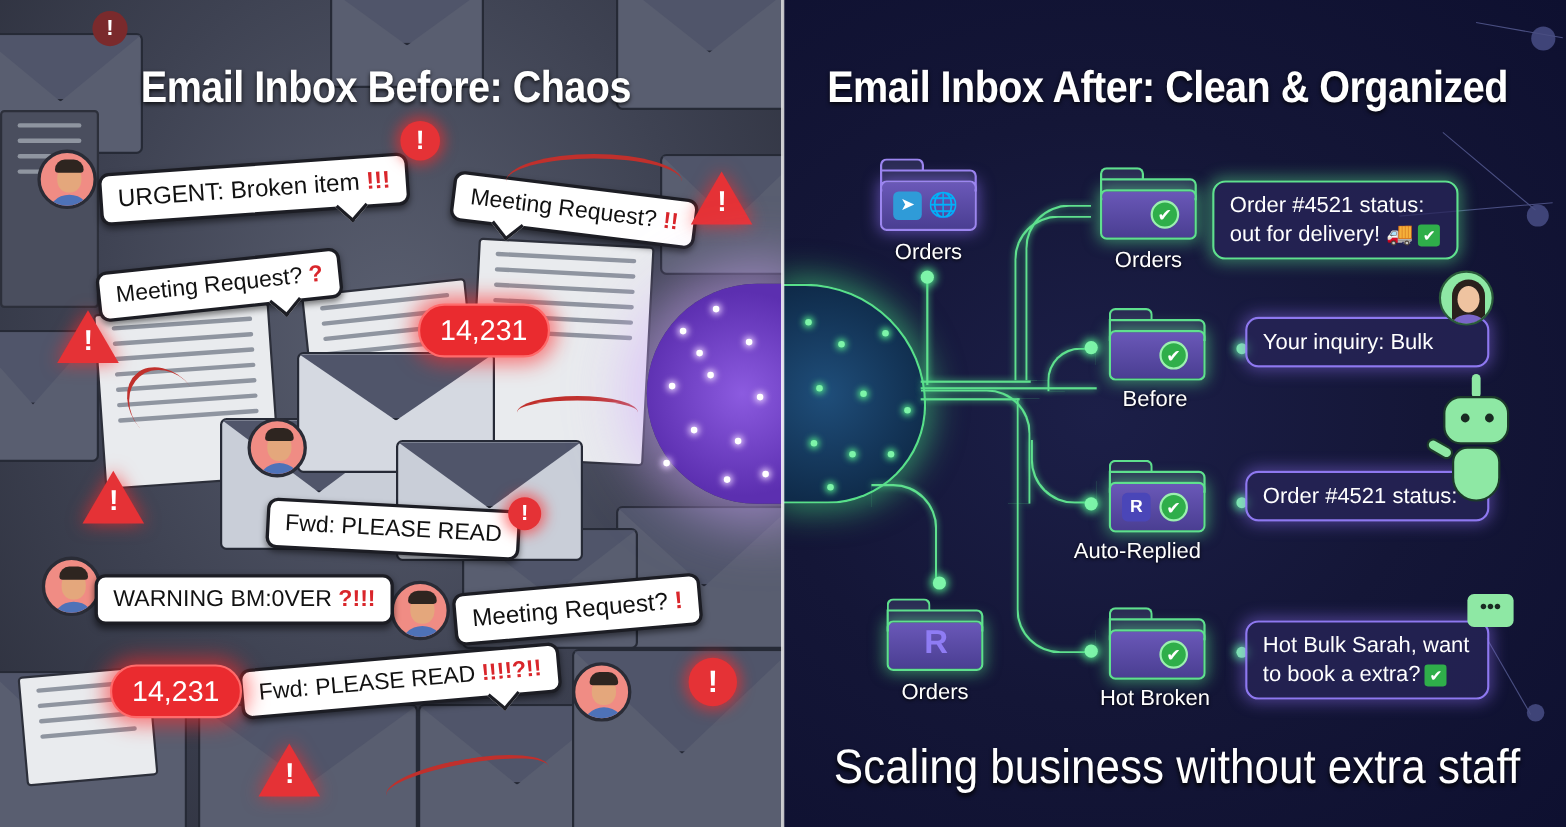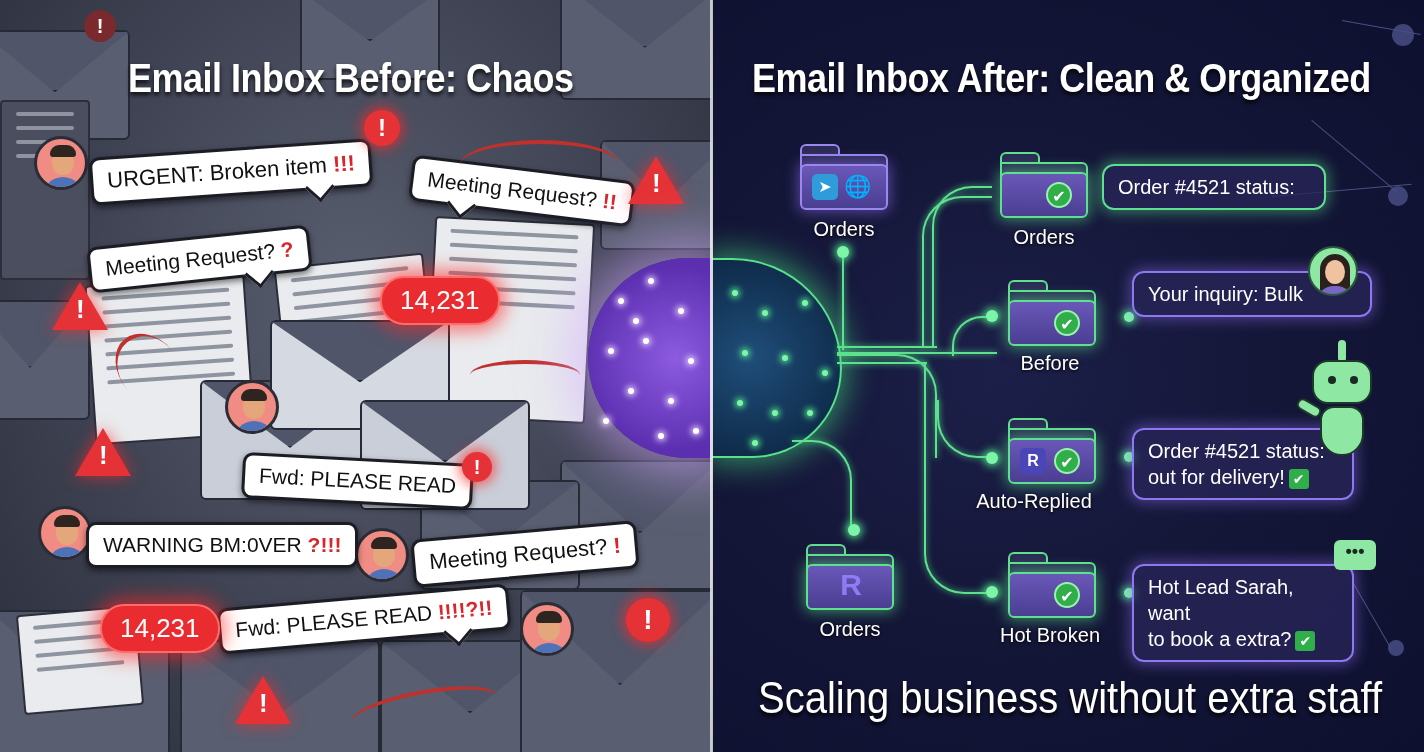--- a/index.html
+++ b/index.html
@@ -286,58 +286,58 @@
 
   <div class="folder" style="left:288px;top:152px">
     <div class="tab"></div>
       <div class="back"></div>
       <div class="front"></div>
     <div class="check" style="left:46px;top:30px">✔</div>
   </div>
   <div class="flabel" style="left:262px;top:226px">Orders</div>
   <div class="msg green" style="left:390px;top:164px;width:224px">
     <div>Order #4521 status:</div>
+    <div><span>out for delivery! 🚚</span><span class="tick">✔</span></div>
   </div>
 
   <div class="folder" style="left:296px;top:280px">
     <div class="tab"></div>
       <div class="back"></div>
       <div class="front"></div>
     <div class="check" style="left:46px;top:30px">✔</div>
   </div>
   <div class="flabel" style="left:268px;top:352px">Before</div>
   <div class="dot" style="left:412px;top:312px;width:10px;height:10px"></div>
-  <div class="msg purple" style="left:420px;top:271px;width:240px">
+  <div class="msg purple" style="left:420px;top:288px;width:222px">
     <div>Your inquiry: Bulk</div>
   </div>
 
   <div class="folder" style="left:296px;top:418px">
     <div class="tab"></div>
       <div class="back"></div>
       <div class="front"></div>
     <div class="iconbox" style="left:12px;top:30px;background:#4a46b8;color:#fff">R</div>
     <div class="check" style="left:46px;top:30px">✔</div>
   </div>
   <div class="flabel" style="left:252px;top:490px">Auto-Replied</div>
   <div class="dot" style="left:412px;top:452px;width:10px;height:10px"></div>
   <div class="msg purple" style="left:420px;top:428px;width:222px">
     <div>Order #4521 status:</div>
-    <div><span>out for delivery!</span><span class="tick">✔</span></div>
   </div>
 
   <div class="folder" style="left:296px;top:552px">
     <div class="tab"></div>
       <div class="back"></div>
       <div class="front"></div>
     <div class="check" style="left:46px;top:30px">✔</div>
   </div>
   <div class="flabel" style="left:268px;top:624px">Hot Broken</div>
   <div class="dot" style="left:412px;top:588px;width:10px;height:10px"></div>
   <div class="msg purple" style="left:420px;top:564px;width:222px">
-    <div>Hot Lead Sarah, want</div>
+    <div>Hot Bulk Sarah, want</div>
     <div><span>to book a extra?</span><span class="tick">✔</span></div>
   </div>
 
   <div class="woman">
     <div class="hair"></div>
       <div class="face"></div>
       <div class="body"></div>
   </div>
 
   <div class="bot">

